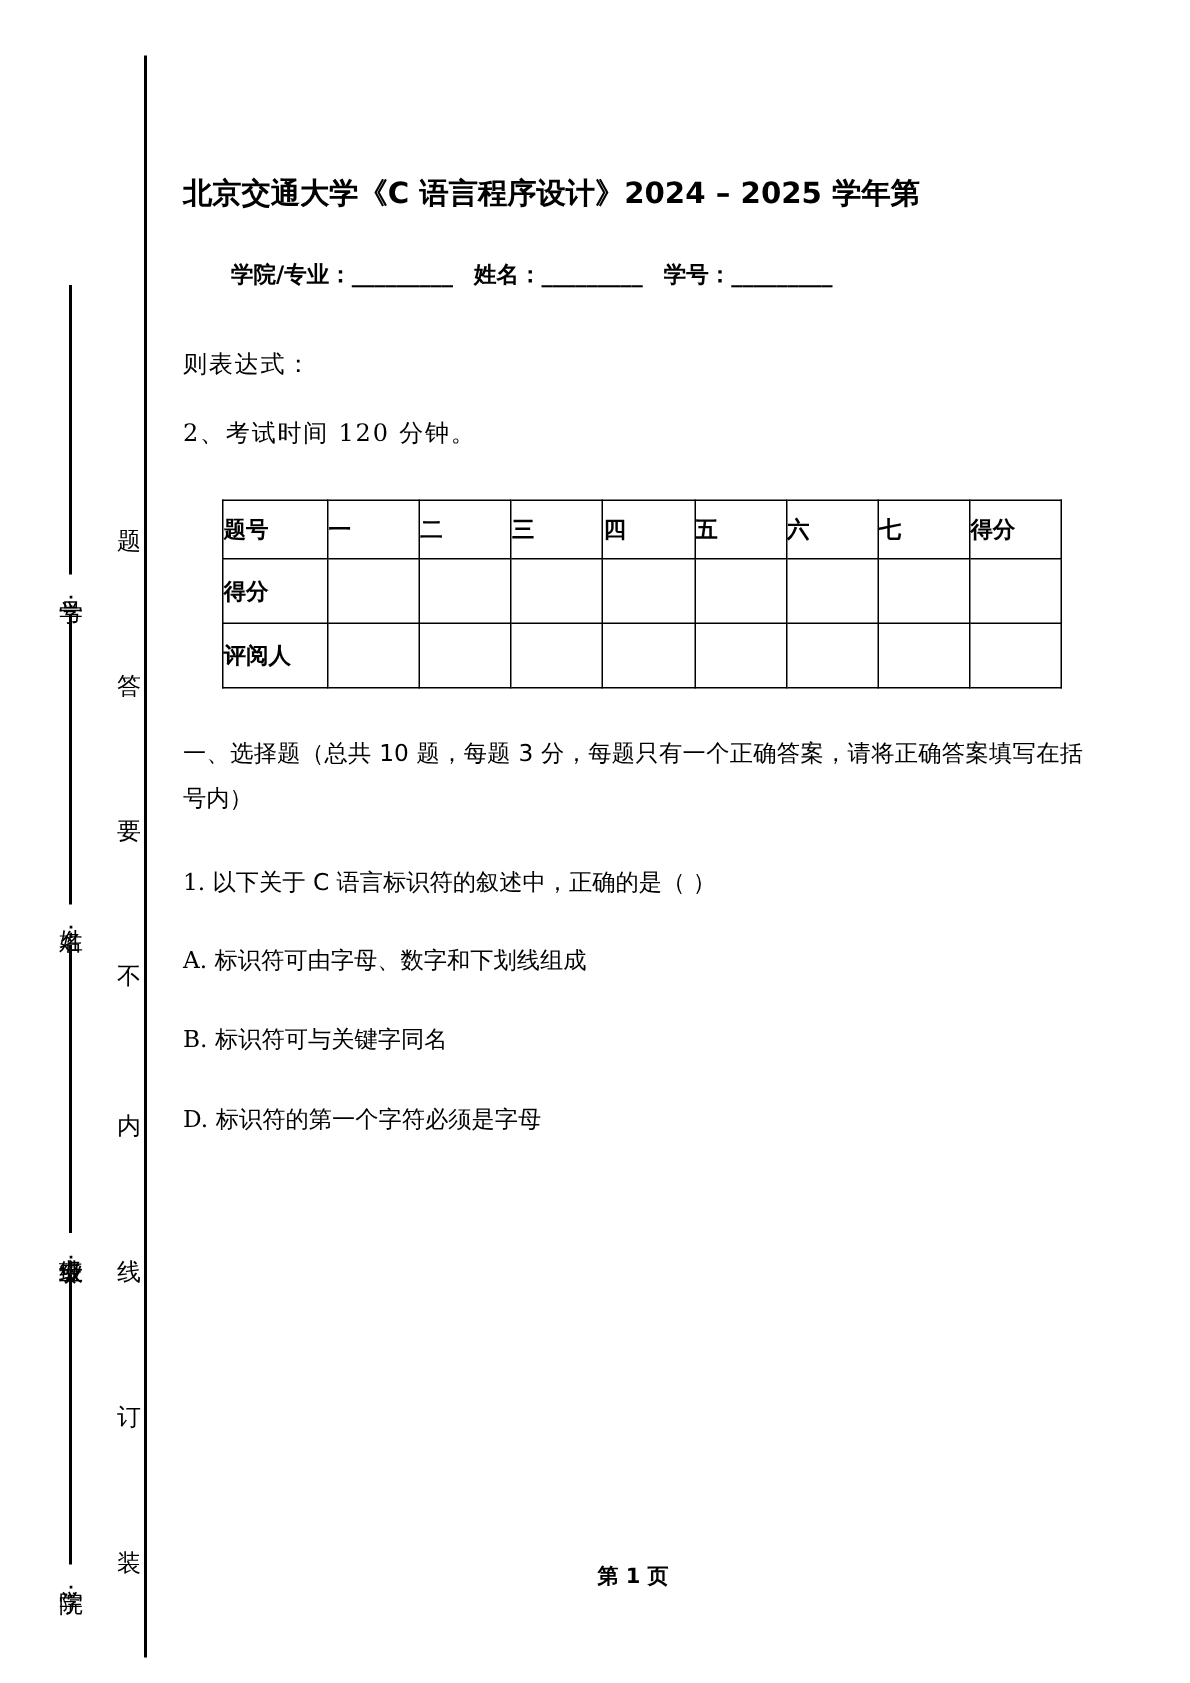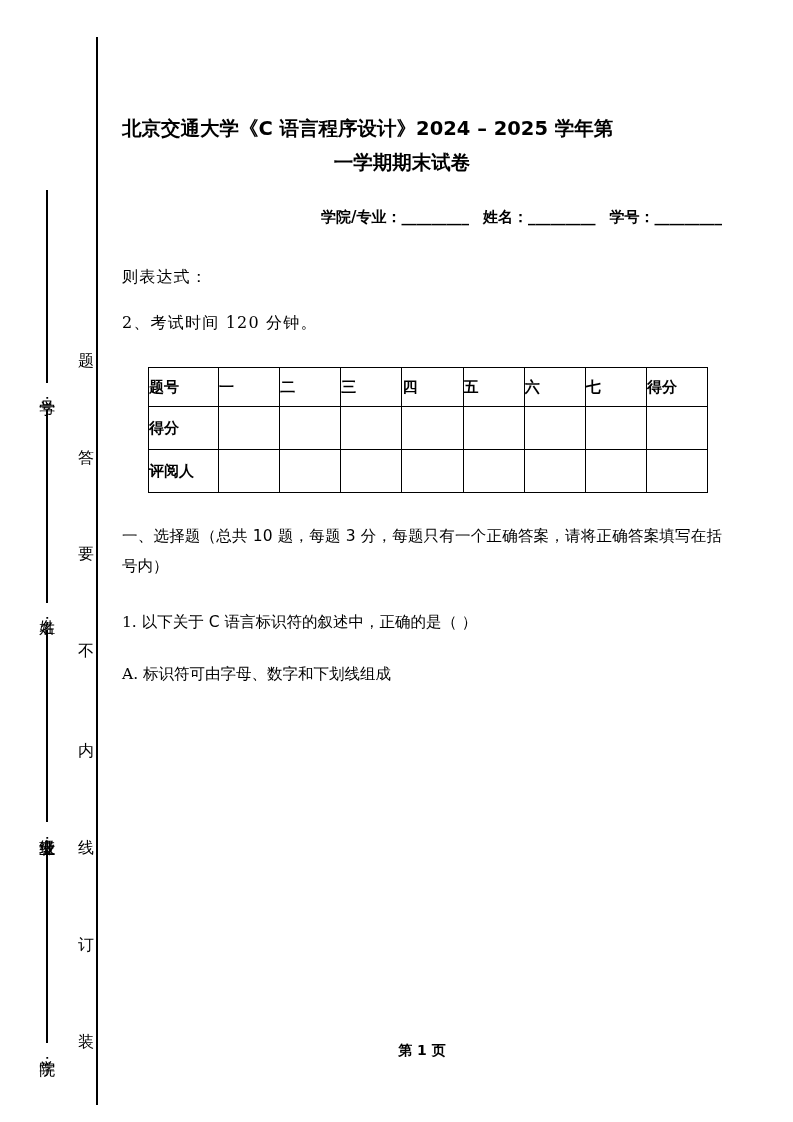--- a/index.html
+++ b/index.html
@@ -115,21 +115,20 @@
   }
 
   #info-line {
     margin: 0;
     padding-top: 28px;
     padding-left: 32px;
     font-size: 15px;
     font-weight: bold;
     font-family: "DejaVu Sans", "Liberation Sans", sans-serif;
     white-space: nowrap;
-    text-align: right;
   }
   #info-line .gap { display: inline-block; width: 14px; }
 
   .notice-head, .notice-item {
     margin: 0;
     font-size: 16px;
     line-height: 1;
     padding-top: 30px;
     font-family: "DejaVu Serif", "Liberation Serif", serif;
     letter-spacing: 1.2px;
@@ -233,21 +232,20 @@
     <span class="vchar">线</span>
     <span class="vchar">订</span>
     <span class="vchar">装</span>
   </div>
 </div>
 
 <div id="page-body">
 
   <h1 id="exam-title">
     <span>北京交通大学《C 语言程序设计》2024 – 2025 学年第</span>
-    <span class="title-line2">一学期期末试卷</span>
   </h1>
 
   <p id="info-line">
     <span>学院/专业：</span><span>_________</span><span class="gap"></span><span>姓名：</span><span>_________</span><span class="gap"></span><span>学号：</span><span>_________</span>
   </p>
 
   <p class="notice-head">则表达式：</p>
 
 
   <p class="notice-item">
@@ -307,16 +305,24 @@
 
   <p class="question">
     <span class="serif-inline">1.</span>
     <span>以下关于 C 语言标识符的叙述中，正确的是（   ）</span>
   </p>
 
   <p class="option">
     <span class="serif-inline">A.</span>
     <span>标识符可由字母、数字和下划线组成</span>
   </p>
+  <p class="option">
+    <span class="serif-inline">B.</span>
+    <span>标识符可与关键字同名</span>
+  </p>
+  <p class="option">
+    <span class="serif-inline">D.</span>
+    <span>标识符的第一个字符必须是字母</span>
+  </p>
 
 
   <div id="page-footer">第 1 页</div>
 </div>
 
 </body></html>

